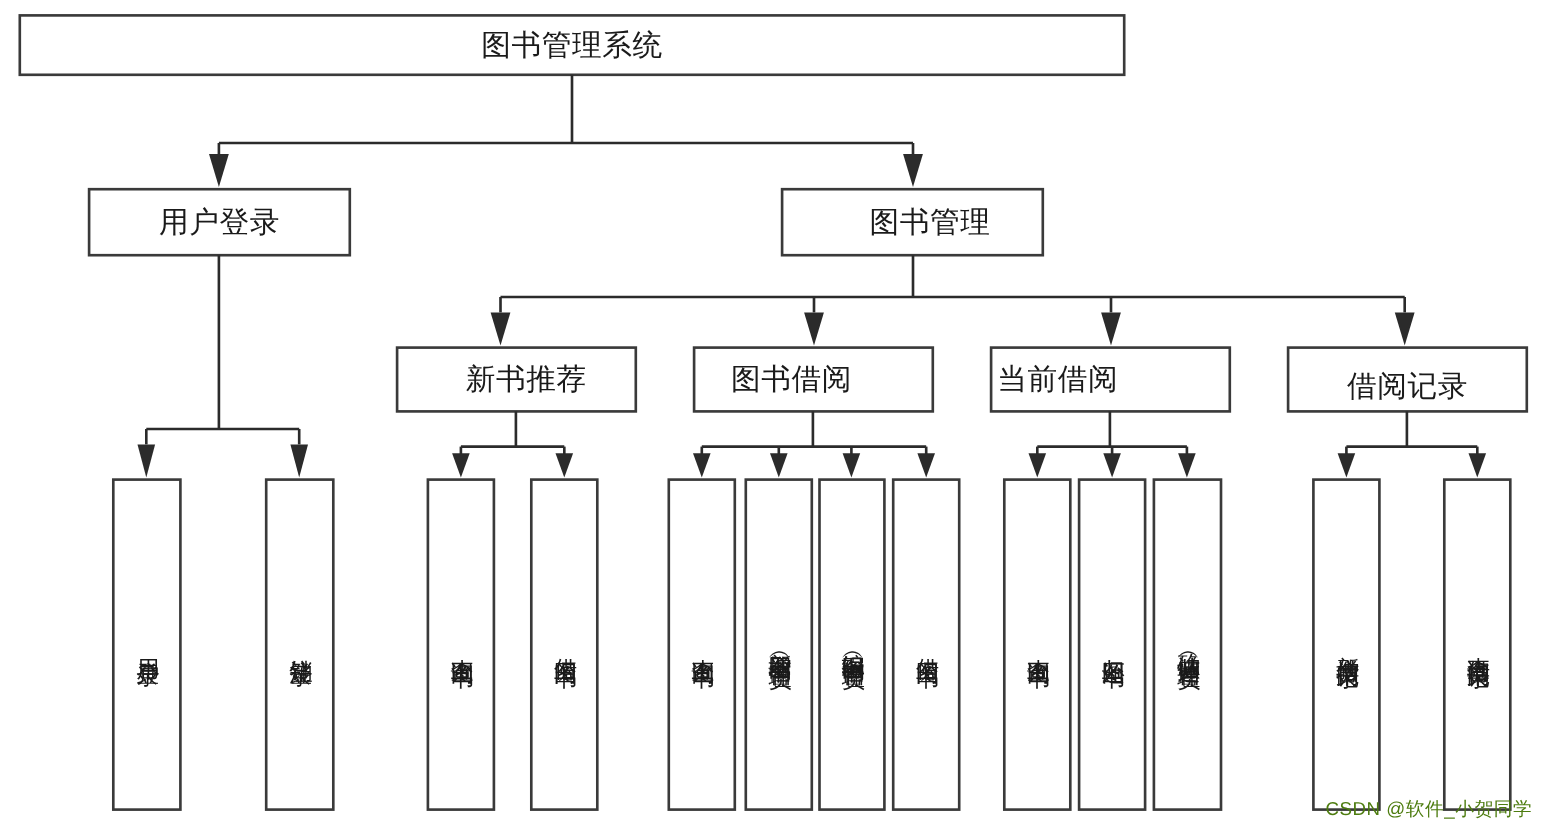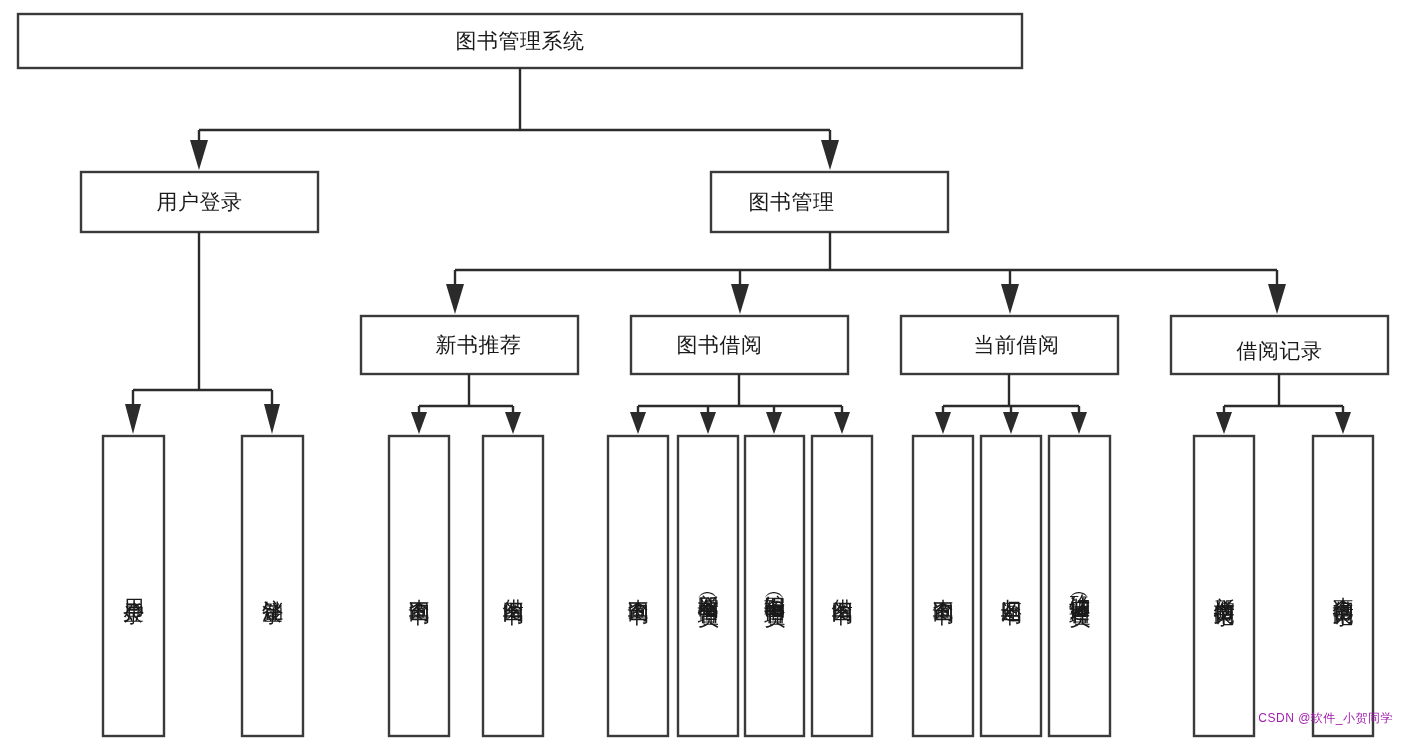--- a/index.html
+++ b/index.html
@@ -43,37 +43,37 @@
   .node-label {
     position: absolute;
     display: flex;
     align-items: center;
     justify-content: center;
     color: #1a1a1a;
     pointer-events: none;
     text-align: center;
   }
   .node-label.horizontal {
-    font-size: 21px;
+    font-size: 27px;
     line-height: 1.2;
     letter-spacing: 0.5px;
   }
   .node-label.vertical {
     writing-mode: vertical-rl;
     text-orientation: upright;
     font-size: 21px;
     line-height: 1.35;
     letter-spacing: 2px;
   }
   #watermark {
     position: absolute;
     right: 12px;
-    bottom: 20px;
-    font-size: 12px;
-    color: #a21caf;
+    bottom: 0;
+    font-size: 17px;
+    color: #4d7c0f;
     white-space: nowrap;
     letter-spacing: 0.5px;
   }
 </style>
 </head>
 <body>
 
 <div id="diagram-root">
 
   <svg id="tree-svg" viewBox="0 0 1405 747">
@@ -177,25 +177,25 @@
       <path class="connector" d="M 1343 406 L 1343 414"></path>
       <polygon class="arrow-head" points="1216,412 1232,412 1224,434"></polygon>
       <polygon class="arrow-head" points="1335,412 1351,412 1343,434"></polygon>
     </g>
 
   </svg>
 
   <div class="node-label horizontal" style="left:18px; top:14px; width:1004px; height:54px;">图书管理系统</div>
 
   <div class="node-label horizontal" style="left:81px; top:172px; width:237px; height:60px;">用户登录</div>
-  <div class="node-label horizontal" style="left:673px; top:172px; width:237px; height:60px;">图书管理</div>
+  <div class="node-label horizontal" style="left:727px; top:172px; width:237px; height:60px;">图书管理</div>
 
   <div class="node-label horizontal" style="left:361px; top:316px; width:235px; height:58px;">新书推荐</div>
   <div class="node-label horizontal" style="left:631px; top:316px; width:177px; height:58px;">图书借阅</div>
-  <div class="node-label horizontal" style="left:908px; top:316px; width:217px; height:58px;">当前借阅</div>
+  <div class="node-label horizontal" style="left:853px; top:316px; width:217px; height:58px;">当前借阅</div>
   <div class="node-label horizontal" style="left:1171px; top:316px; width:217px; height:70px;">借阅记录</div>
 
   <div class="node-label vertical" style="left:103px; top:436px; width:61px; height:300px;">用户登录</div>
   <div class="node-label vertical" style="left:242px; top:436px; width:61px; height:300px;">注销登录</div>
 
   <div class="node-label vertical" style="left:389px; top:436px; width:60px; height:300px;">查询图书</div>
   <div class="node-label vertical" style="left:483px; top:436px; width:60px; height:300px;">借阅图书</div>
 
   <div class="node-label vertical" style="left:608px; top:436px; width:60px; height:300px;">查询图书</div>
   <div class="node-label vertical" style="left:678px; top:436px; width:60px; height:300px;">新增图书（管理员）</div>

